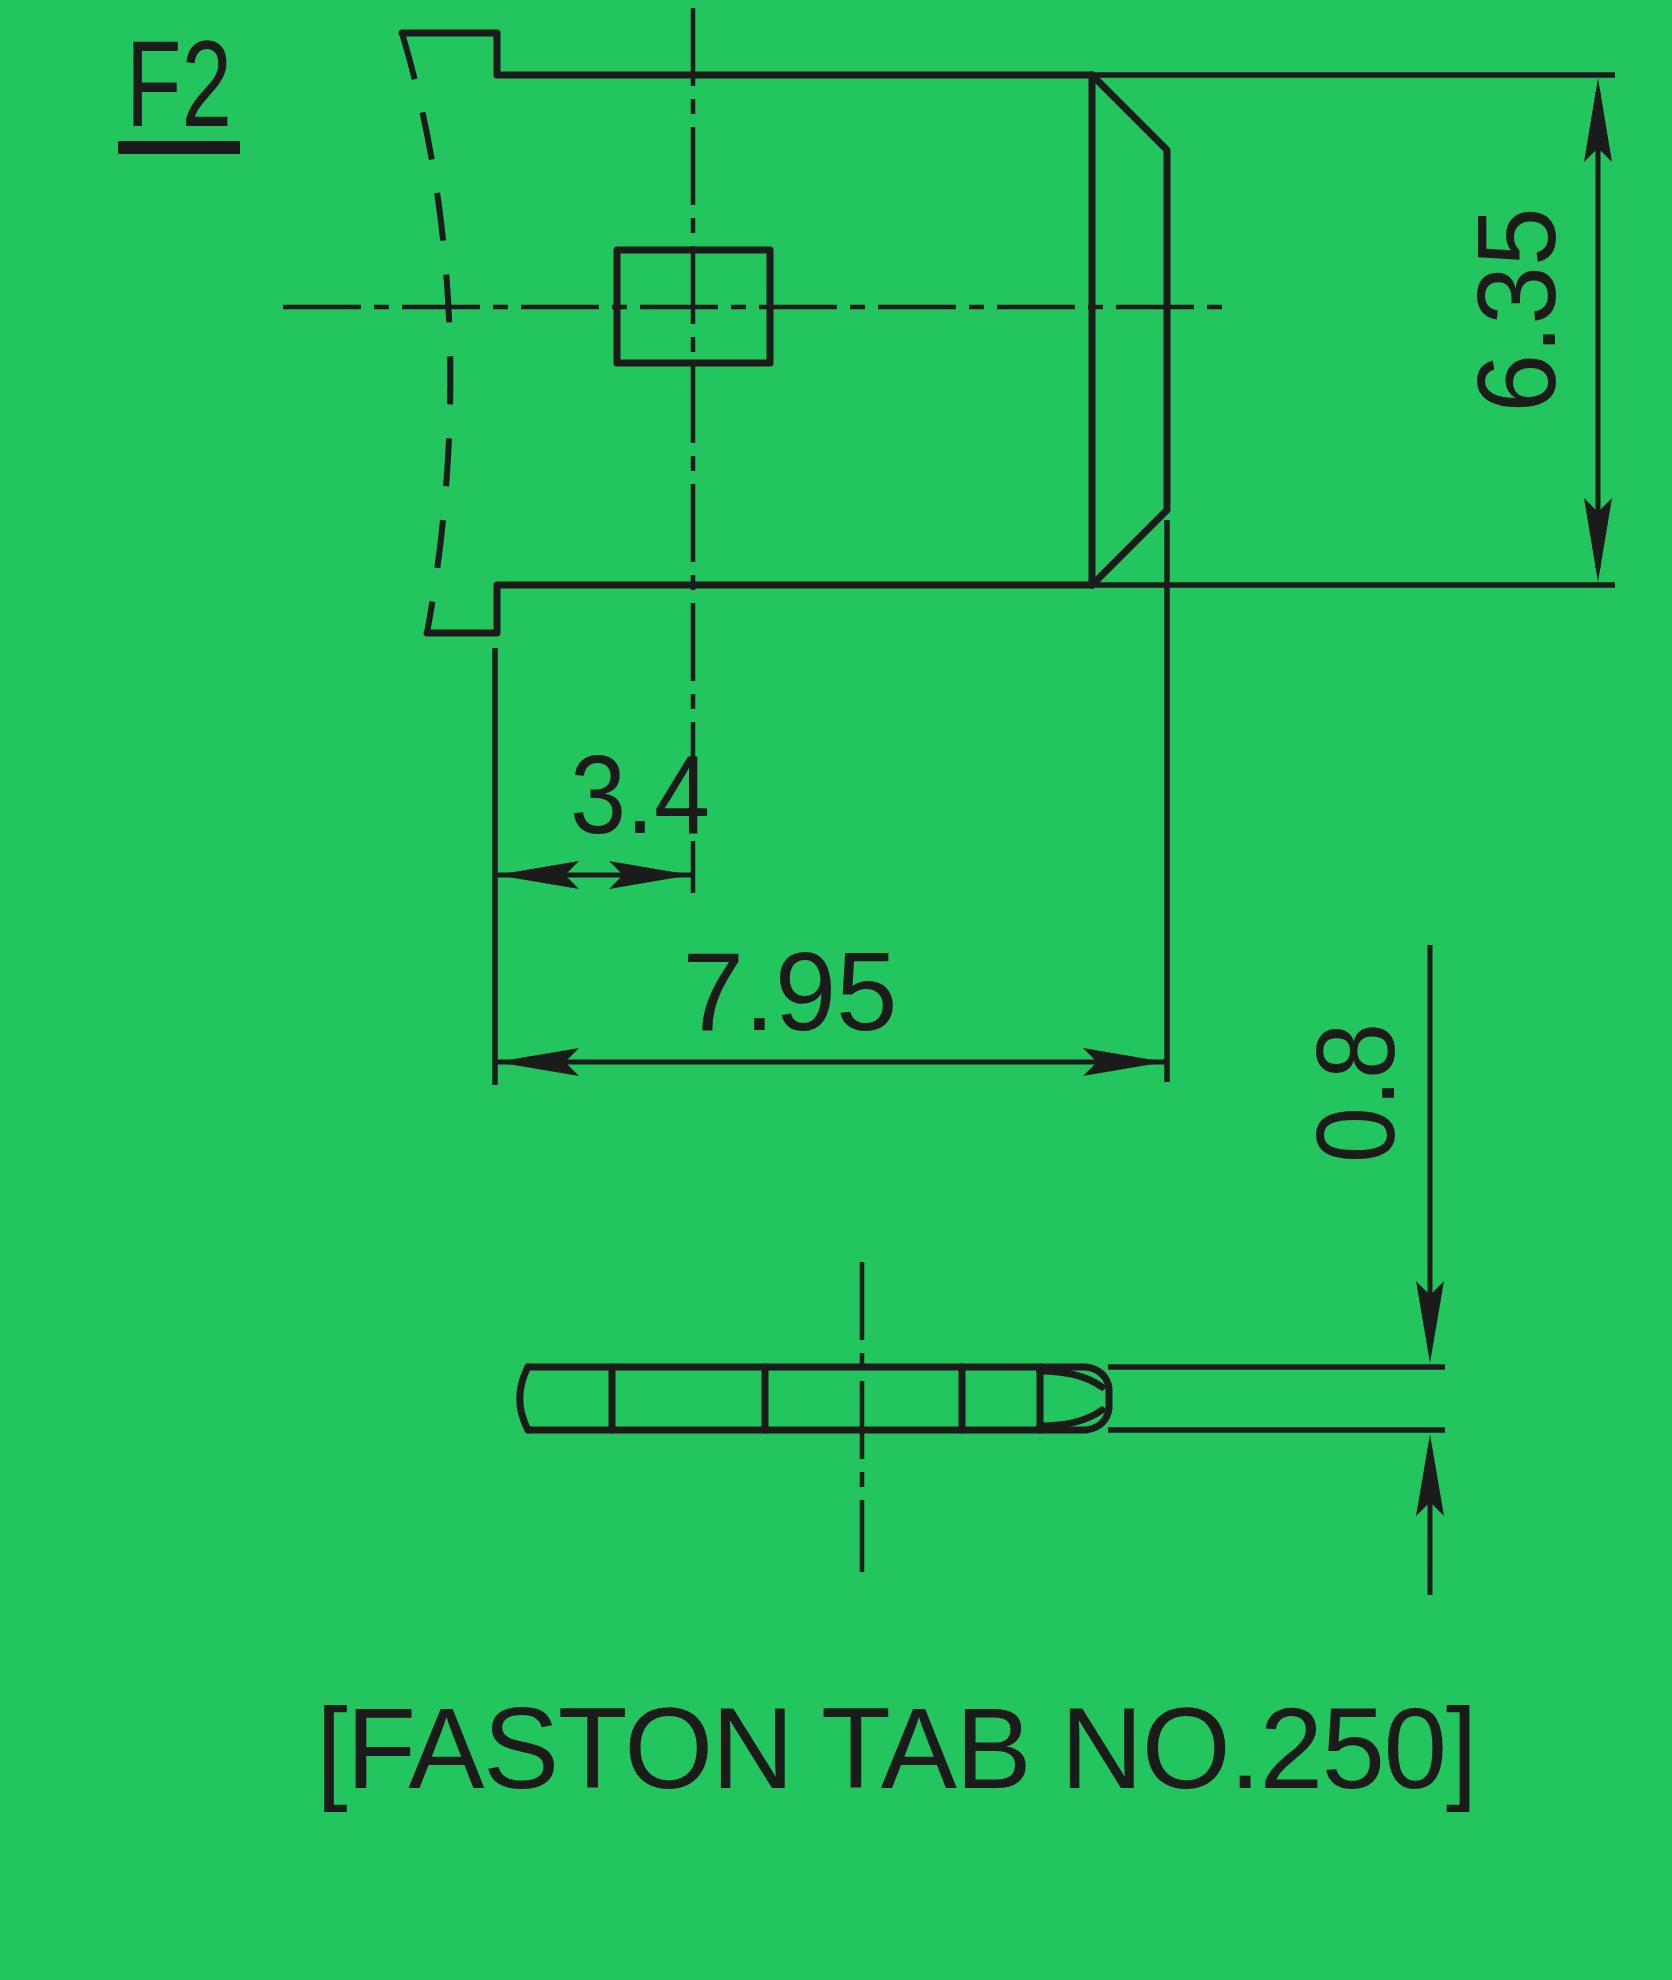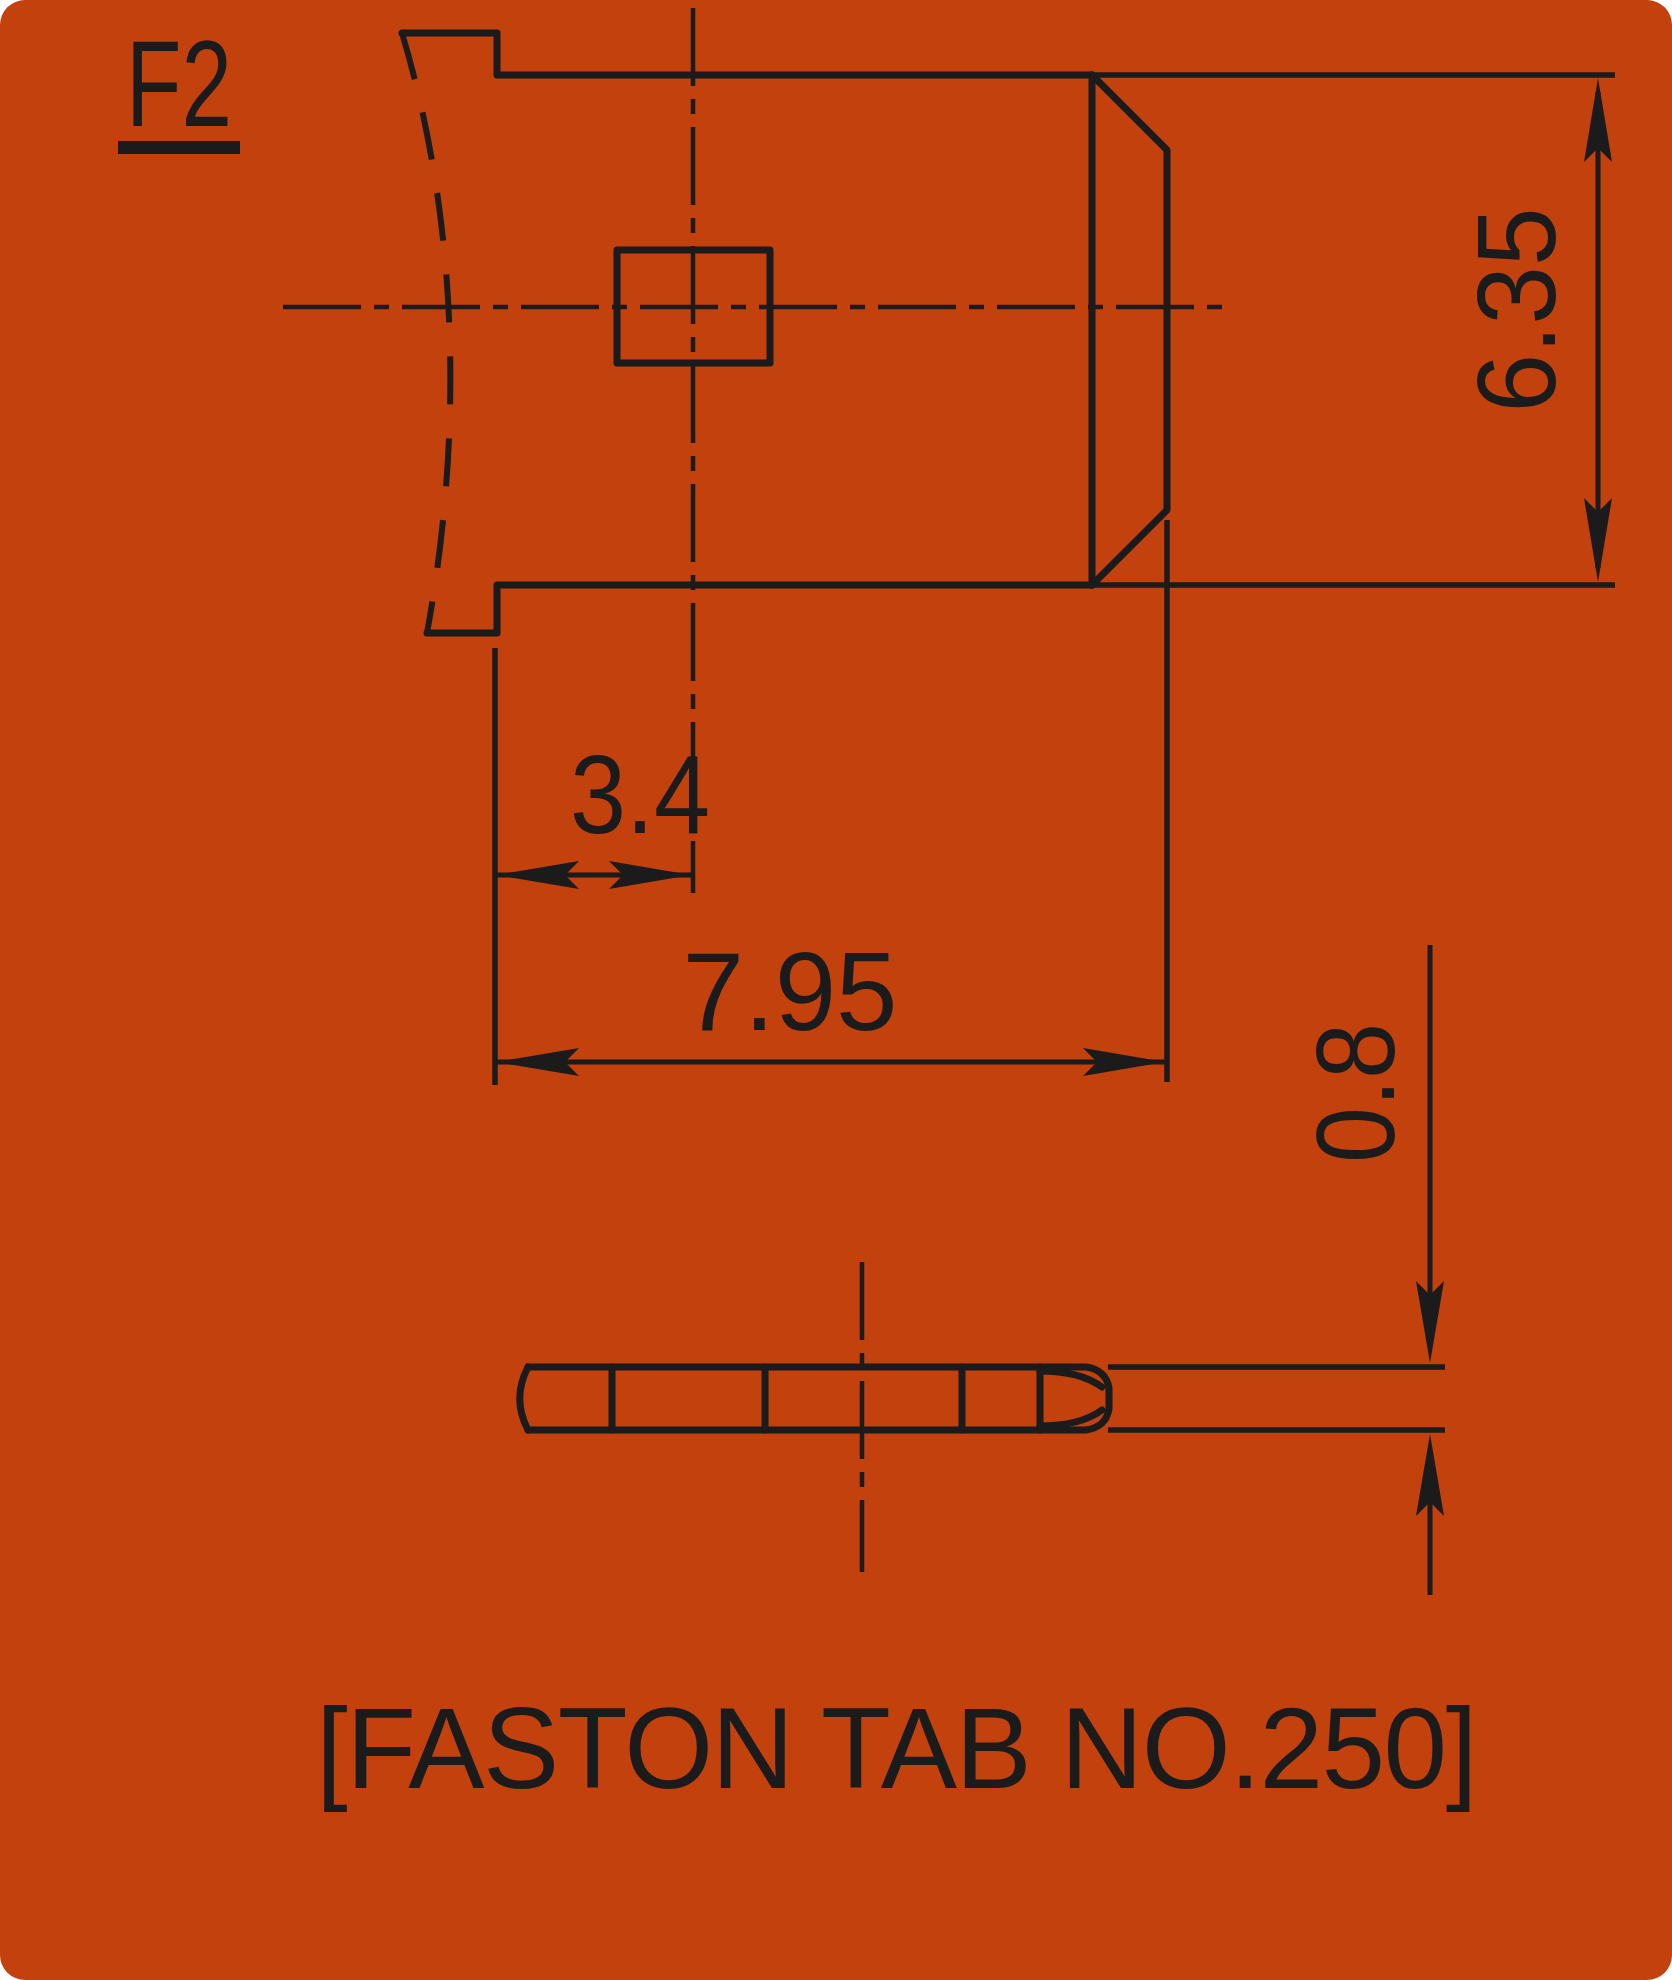--- a/index.html
+++ b/index.html
@@ -4,23 +4,22 @@
 <style>
   html, body {
     margin: 0;
     padding: 0;
     background: #ffffff;
   }
   .stage {
     position: relative;
     width: 1672px;
     height: 1980px;
-    background: #c2410c;
+    background: #22c55e;
     overflow: hidden;
-    border-radius: 25px;
   }
   svg { display: block; }
   .part    { stroke: #1b1b1b; stroke-width: 7;   fill: none; stroke-linecap: round; stroke-linejoin: round; }
   .thin    { stroke: #1b1b1b; stroke-width: 5;   fill: none; stroke-linecap: butt; }
   .ext     { stroke: #1b1b1b; stroke-width: 5.5; fill: none; stroke-linecap: butt; }
   .center  { stroke: #1b1b1b; stroke-width: 4.5; fill: none; stroke-dasharray: 78 13 15 13; stroke-linecap: butt; }
   .breakln { stroke: #1b1b1b; stroke-width: 6;   fill: none; stroke-dasharray: 48 34; stroke-linecap: butt; }
   .arrow   { fill: #1b1b1b; stroke: none; }
   .dimtext {
     font-family: "Liberation Sans", "DejaVu Sans", sans-serif;

